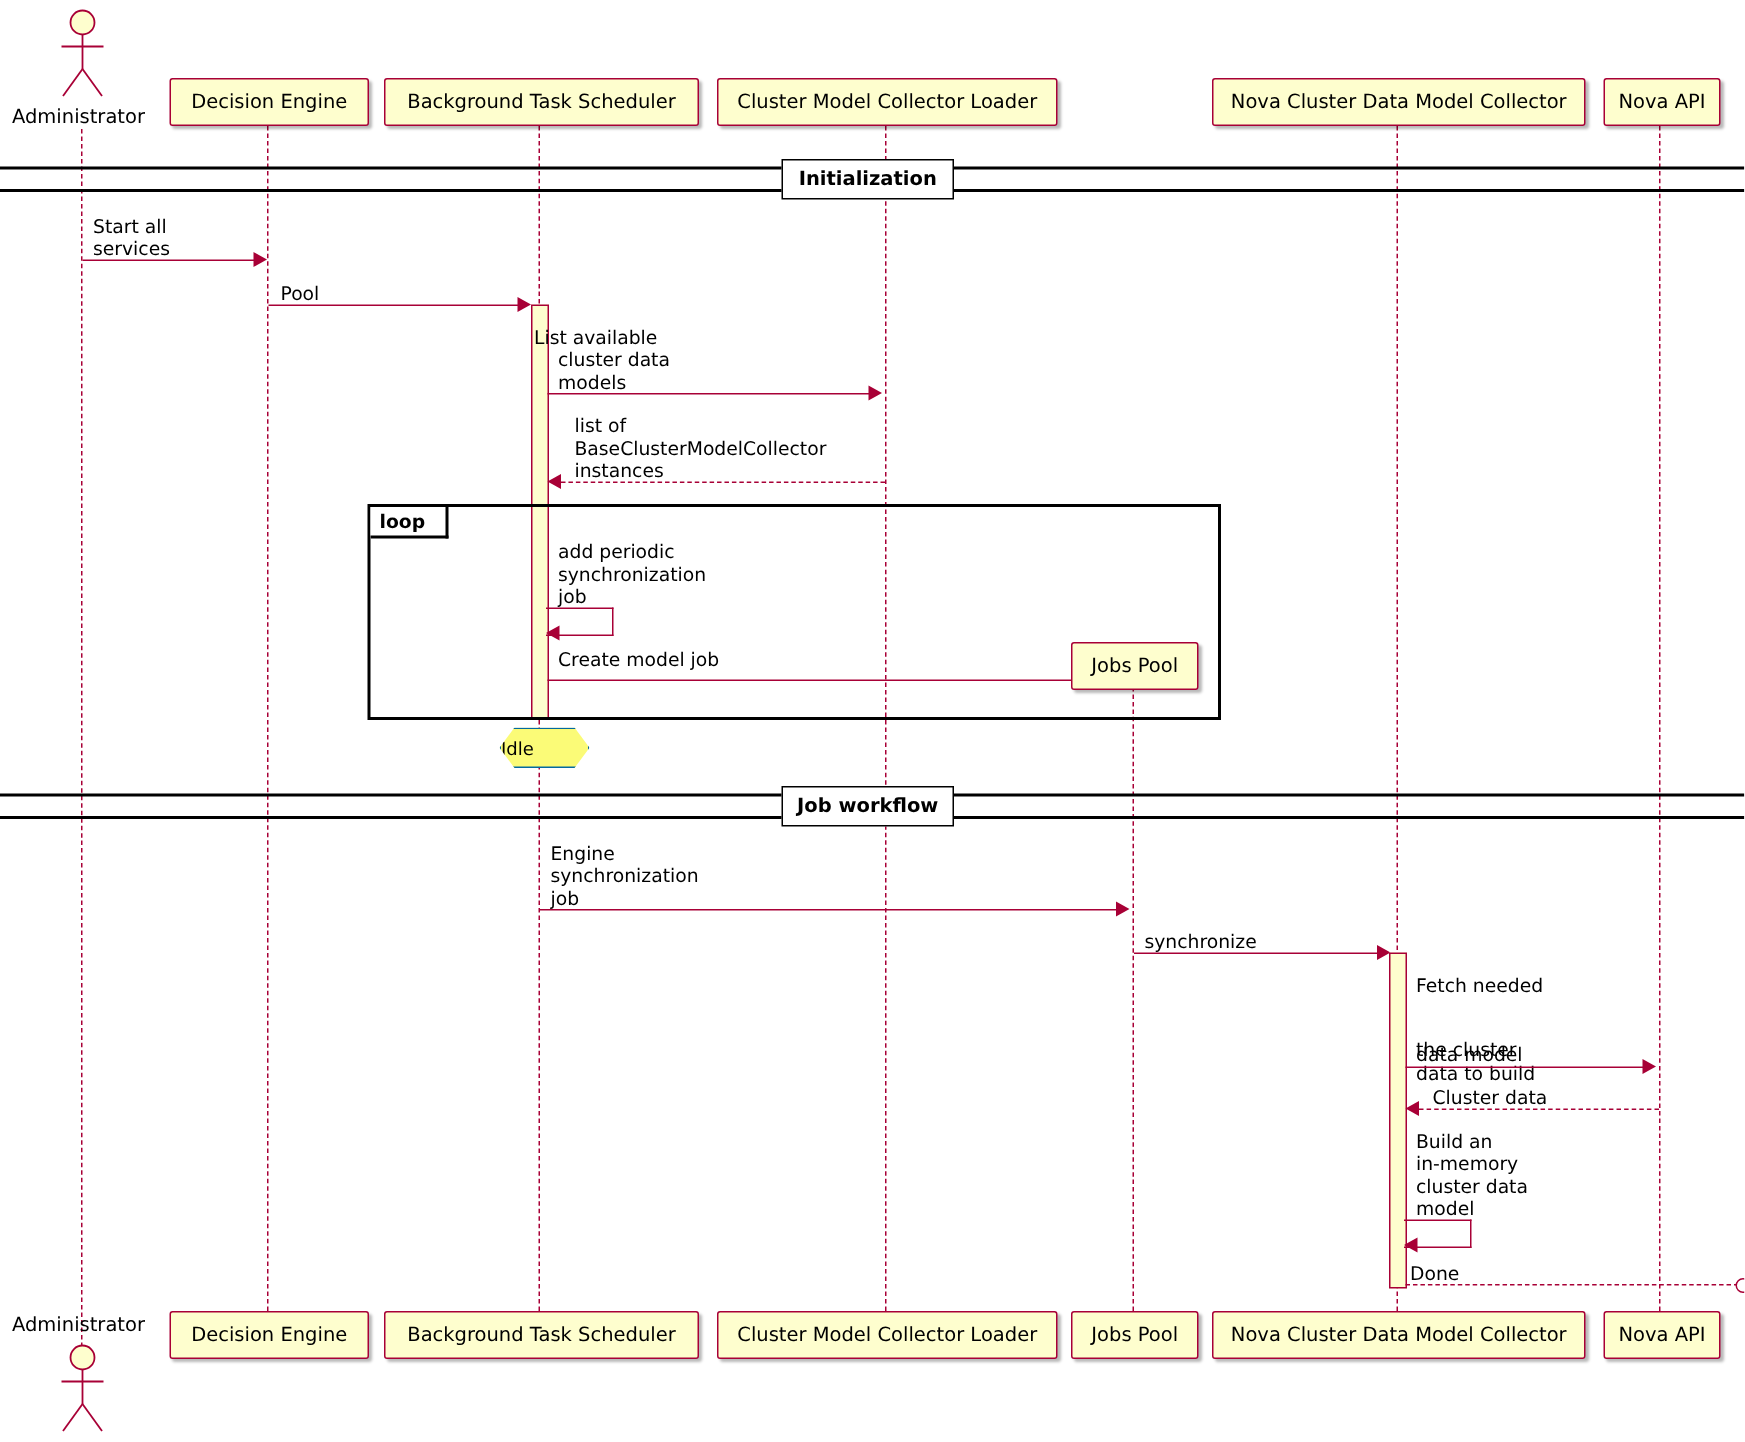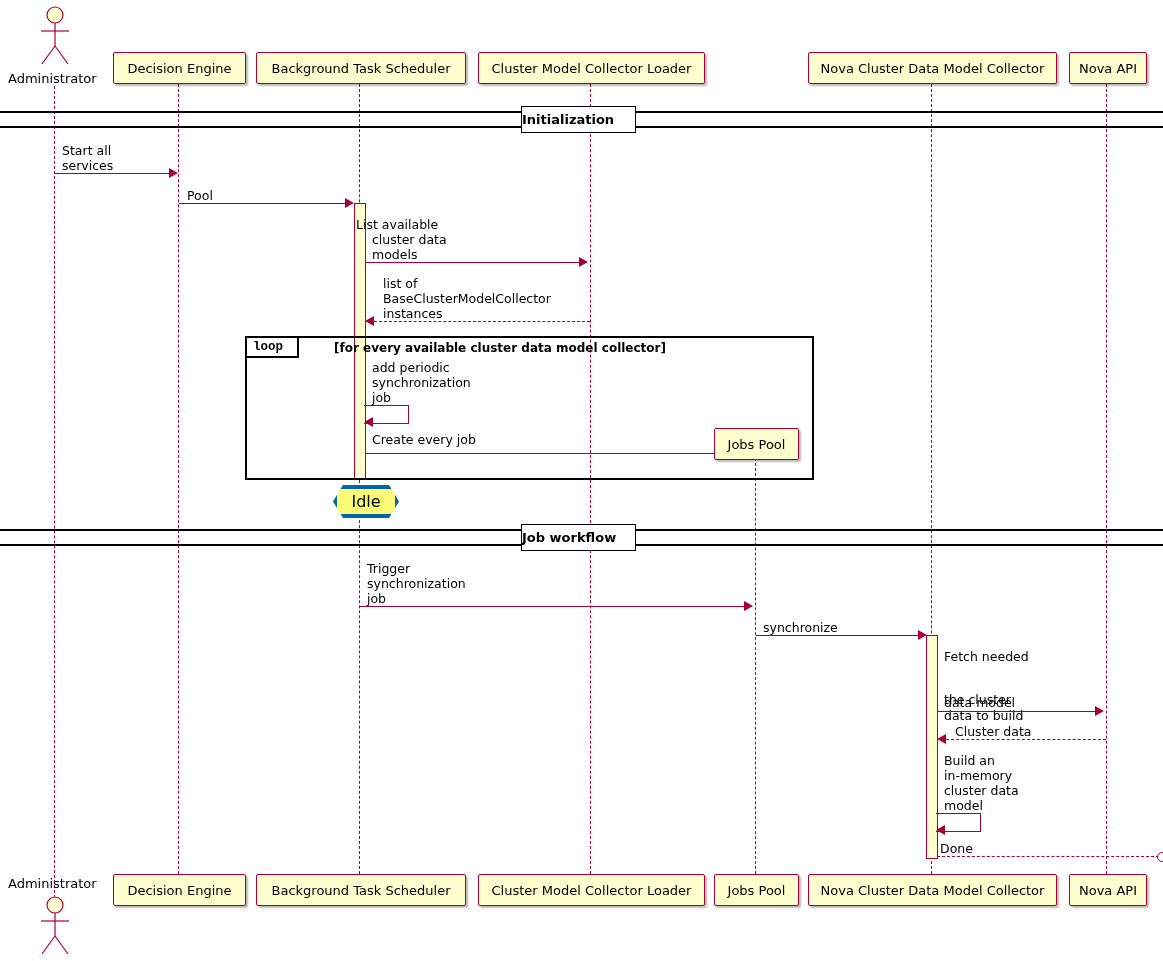--- a/index.html
+++ b/index.html
@@ -93,59 +93,58 @@
     border-top: 2px solid #000000;
   }
   .divider-box {
     background: #FFFFFF;
     border: 1px solid #000000;
     font-size: 13px;
     font-weight: bold;
     color: #000000;
     display: flex;
     align-items: center;
+    justify-content: center;
     white-space: nowrap;
   }
 
   
   .frame {
     border: 2px solid #000000;
     background: transparent;
   }
   .frame-label {
     position: absolute;
     left: 0;
     top: 0;
     background: #FFFFFF;
     border-right: 2px solid #000000;
     border-bottom: 2px solid #000000;
     font-size: 12.5px;
     font-weight: bold;
     padding: 2px 14px 2px 6px;
     color: #000000;
-    font-family: Liberation Mono, monospace;
   }
   .frame-cond {
     position: absolute;
     font-size: 12px;
     font-weight: bold;
     color: #000000;
     white-space: nowrap;
   }
 
   
   .hexagon {
     position: absolute;
     background: #FBFB77;
-    border: 4px solid #0369a1;
-    font-size: 16px;
+    border: 1px solid #0369a1;
+    font-size: 12px;
     color: #000000;
     display: flex;
     align-items: center;
-    justify-content: center;
     clip-path: polygon(10px 0, calc(100% - 10px) 0, 100% 50%, calc(100% - 10px) 100%, 10px 100%, 0 50%);
   }
 
   
   .end-circle {
     width: 8px; height: 8px;
     border: 1px solid #A80036;
     border-radius: 50%;
     background: #FFFFFF;
   }
@@ -218,47 +217,46 @@
 
   <div class="abs msg-text" style="left:383px; top:276px;">list of</div>
   <div class="abs msg-text" style="left:383px; top:291px;">BaseClusterModelCollector</div>
   <div class="abs msg-text" style="left:383px; top:306px;">instances</div>
   <div class="abs msg-line dashed" style="left:374px; top:321px; width:216px;"></div>
   <div class="abs arrow-left" style="left:365px; top:316px;"></div>
 
   <div class="abs frame" style="left:245px; top:336px; width:565px; height:140px;">
     <div class="frame-label">loop</div>
   </div>
-  <div class="abs frame-cond" style="left:334px; top:341px;">[for every available cluster data model collector]</div>
 
   <div class="abs msg-text" style="left:372px; top:360px;">add periodic</div>
   <div class="abs msg-text" style="left:372px; top:375px;">synchronization</div>
   <div class="abs msg-text" style="left:372px; top:390px;">job</div>
   <div class="abs self-line" style="left:364px; top:405px; width:44px; height:17px;"></div>
   <div class="abs arrow-left" style="left:364px; top:417px;"></div>
 
-  <div class="abs msg-text" style="left:372px; top:432px;">Create every job</div>
+  <div class="abs msg-text" style="left:372px; top:432px;">Create model job</div>
   <div class="abs msg-line" style="left:365px; top:453px; width:380px;"></div>
   <div class="abs arrow-right" style="left:744px; top:448px;"></div>
 
   <div class="abs participant" style="left:714px; top:428px; width:83px; height:30px;">
     <span>Jobs Pool</span>
   </div>
 
   <div class="hexagon" style="left:333px; top:485px; width:58px; height:25px;">
     <span>Idle</span>
   </div>
 
   <div class="abs divider-line" style="left:0px; top:529px; width:1163px;"></div>
   <div class="abs divider-line" style="left:0px; top:544px; width:1163px;"></div>
   <div class="abs divider-box" style="left:521px; top:524px; width:113px; height:25px;">
     <span>Job workflow</span>
   </div>
 
-  <div class="abs msg-text" style="left:367px; top:561px;">Trigger</div>
+  <div class="abs msg-text" style="left:367px; top:561px;">Engine</div>
   <div class="abs msg-text" style="left:367px; top:576px;">synchronization</div>
   <div class="abs msg-text" style="left:367px; top:591px;">job</div>
   <div class="abs msg-line" style="left:360px; top:606px; width:385px;"></div>
   <div class="abs arrow-right" style="left:744px; top:601px;"></div>
 
   <div class="abs msg-text" style="left:763px; top:620px;">synchronize</div>
   <div class="abs msg-line" style="left:756px; top:635px; width:163px;"></div>
   <div class="abs arrow-right" style="left:918px; top:630px;"></div>
 
   <div class="abs activation" style="left:926px; top:635px; height:222px;"></div>

